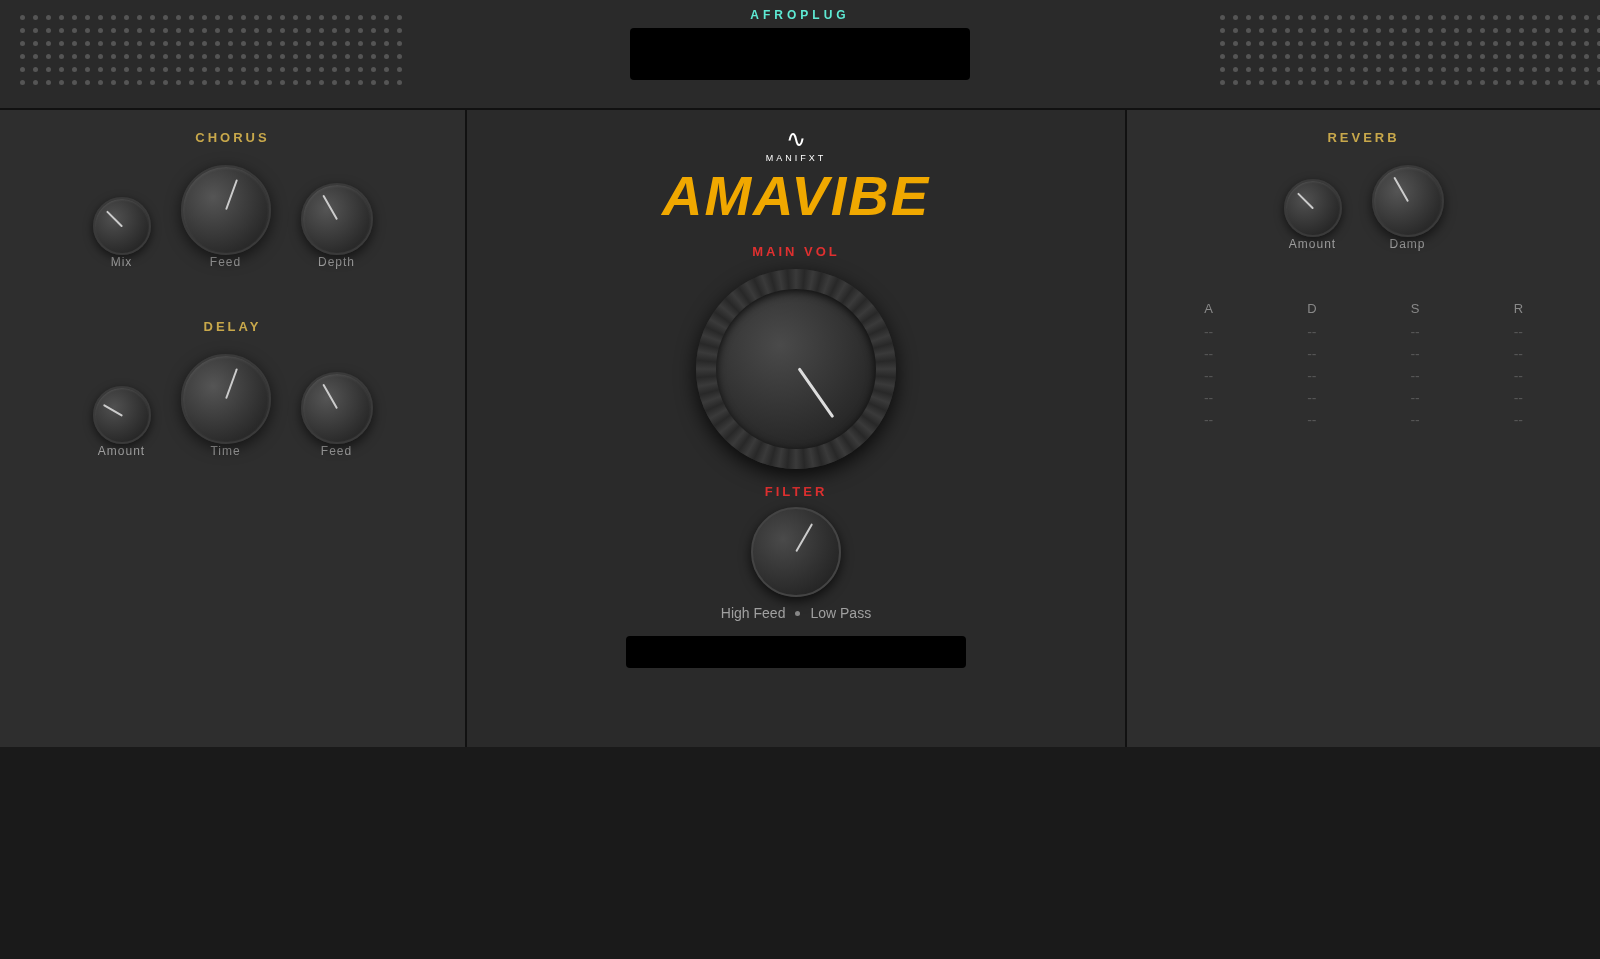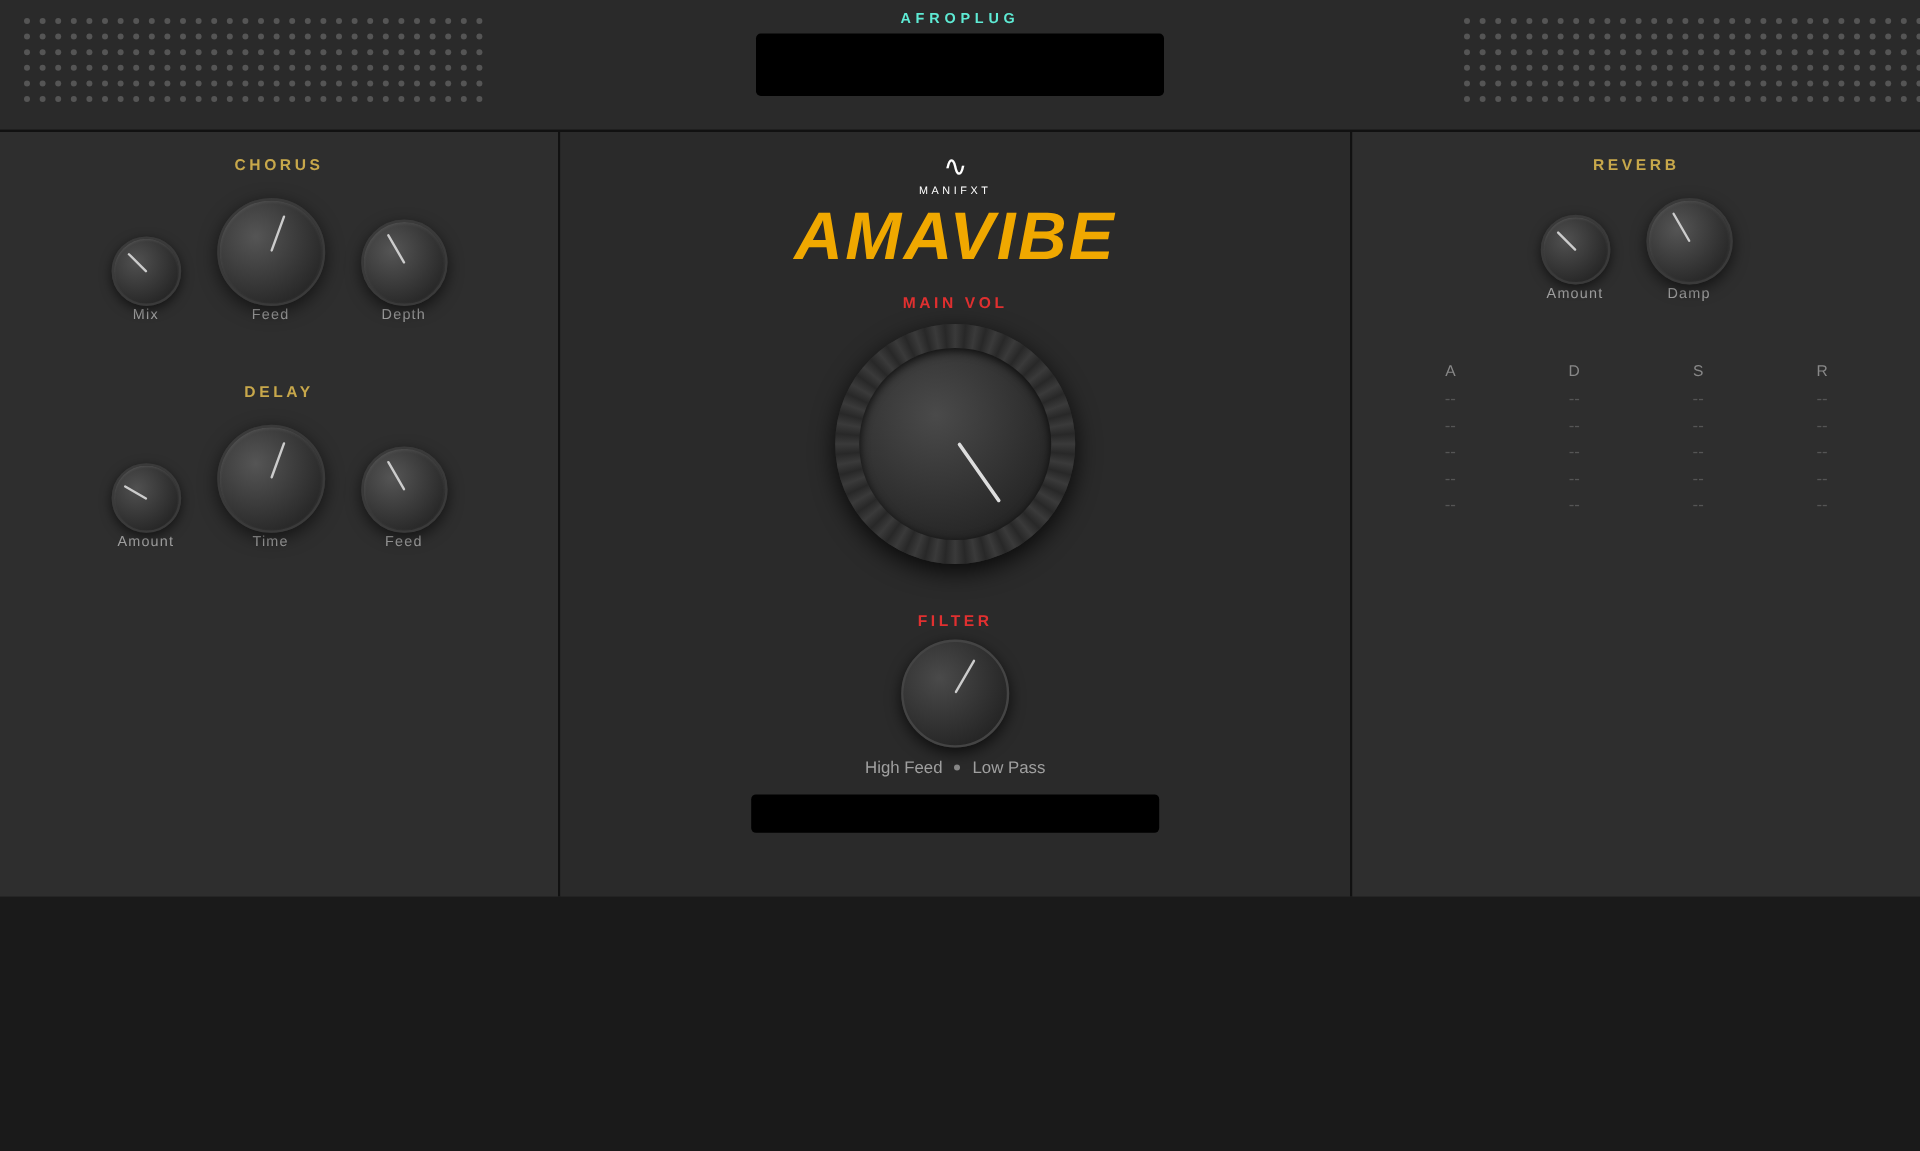--- a/index.html
+++ b/index.html
@@ -758,21 +758,21 @@
 
     <div class="knob-main-vol">
       <div class="knob-main-outer">
         <div class="knob-main-inner">
           <div style="position:absolute;bottom:50%;left:50%;width:3px;height:60px;background:#ddd;border-radius:2px;transform-origin:bottom center;transform:rotate(145deg) translateX(-50%);"></div>
         </div>
       </div>
     </div>
 
     <div class="filter-section">
-      <div class="section-label-red" style="margin-top:30px;margin-bottom:8px;">FILTER</div>
+      <div class="section-label-red" style="margin-top:5px;margin-bottom:8px;">FILTER</div>
 
       <div class="knob-filter-outer">
         <div style="position:absolute;bottom:50%;left:50%;width:2px;height:32px;background:#ccc;border-radius:1px;transform-origin:bottom center;transform:rotate(30deg) translateX(-50%);"></div>
       </div>
 
       <div class="filter-buttons">
         <span class="filter-btn-label">High Feed</span>
         <div class="filter-dot"></div>
         <span class="filter-btn-label">Low Pass</span>
       </div>

